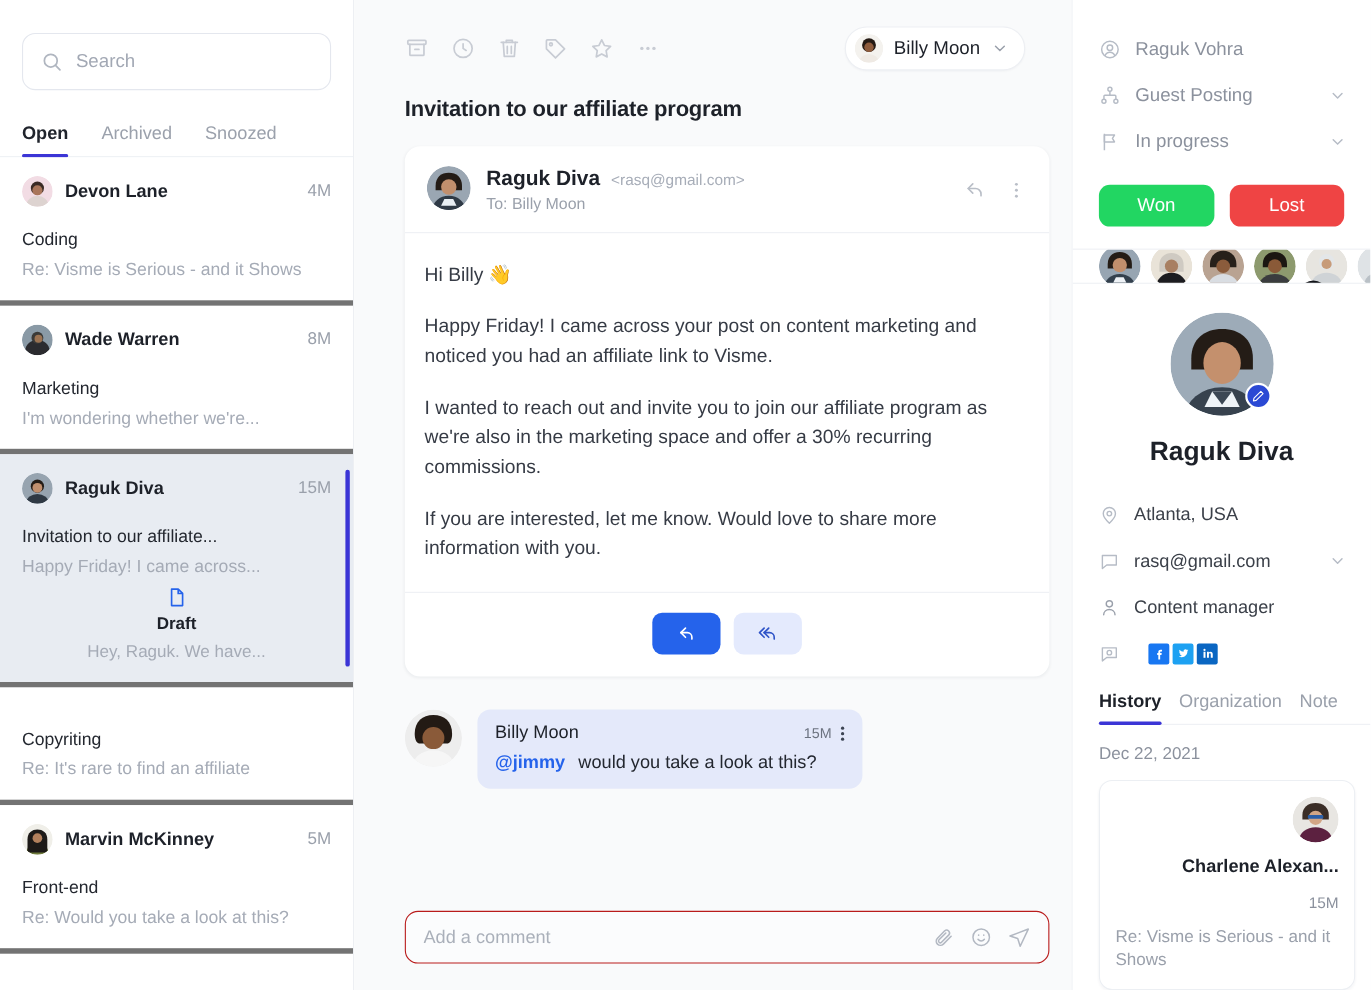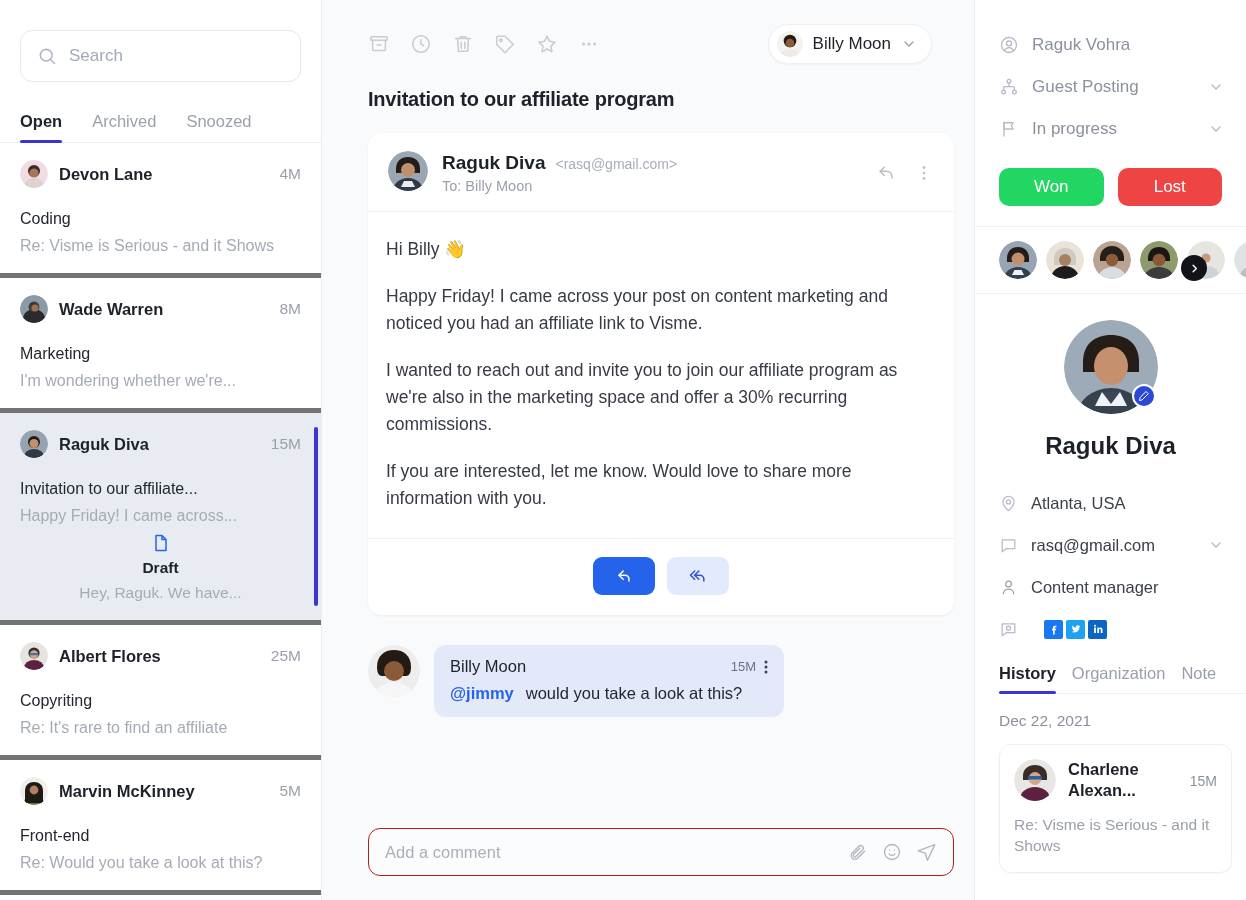--- a/index.html
+++ b/index.html
@@ -254,21 +254,21 @@
   }
 
   .rp-date { font-size: 15.5px; color: #8b919d; padding: 18px 0 0 24px; }
   .history-card {
     margin: 14px 14px 0 24px;
     border: 1px solid #eceff3; border-radius: 12px;
     padding: 14px 14px 16px 14px;
     box-shadow: 0 1px 2px rgba(25,32,56,.03);
     cursor: pointer;
   }
-  .hc-top { display: flex; align-items: center; gap: 12px; }
+  .hc-top { display: flex; align-items: flex-end; gap: 12px; flex-direction: column; }
   .hc-name { font-size: 16.5px; font-weight: 600; color: #1d2129; flex: 1; line-height: 21px; }
   .hc-time { font-size: 14px; color: #8b919d; padding-top: 1px; }
   .hc-sub { font-size: 15.5px; color: #9aa0ab; margin-top: 13px; line-height: 21px; }
 
   svg { display: block; }
 </style>
 </head>
 <body>
 
 <div class="app">
@@ -371,40 +371,20 @@
               <path d="M3 1.5h6l4 4V16.5H3z" stroke-linejoin="round"></path>
                 <path d="M9 1.5v4h4"></path>
             </svg>
           </span>
           <span class="draft-label">Draft</span>
           <span class="draft-text">Hey, Raguk. We have...</span>
         </div>
       </div>
 
       <div class="thread">
-        <div class="thread-head">
-          <span class="avatar">
-            <svg width="28" height="28" viewBox="0 0 28 28">
-                <defs>
-                  <clipPath id="c3">
-                    <circle cx="14" cy="14" r="14"></circle>
-                  </clipPath>
-                </defs>
-              <g clip-path="url(#c3)">
-                  <rect width="28" height="28" fill="#e6e4e0"></rect>
-              <ellipse cx="14" cy="26" rx="10" ry="8" fill="#5c2140"></ellipse>
-              <circle cx="14" cy="11" r="5.6" fill="#3a2d26"></circle>
-                  <circle cx="14" cy="12.5" r="4.2" fill="#d2a686"></circle>
-              <rect x="9.6" y="11" width="8.8" height="2.2" fill="#2b5fa8" opacity=".8"></rect>
-                </g>
-              </svg>
-          </span>
-          <span class="thread-name">Albert Flores</span>
-          <span class="thread-time">25M</span>
-        </div>
         <div class="thread-subject">Copyriting</div>
         <div class="thread-preview">Re: It's rare to find an affiliate</div>
       </div>
 
       <div class="thread">
         <div class="thread-head">
           <span class="avatar">
             <svg width="28" height="28" viewBox="0 0 28 28">
                 <defs>
                   <clipPath id="c4">

